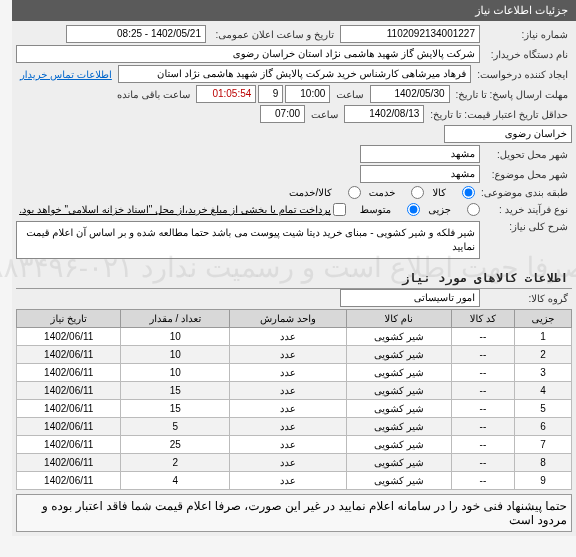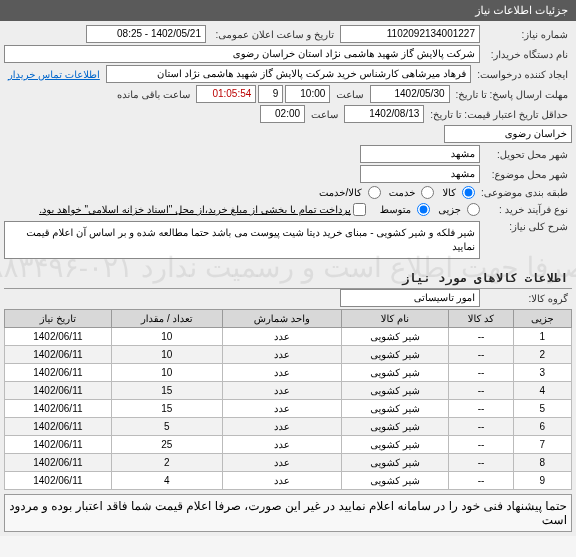--- a/index.html
+++ b/index.html
@@ -5,48 +5,48 @@
   * { box-sizing: border-box; margin: 0; padding: 0; }
   body { font-family: Tahoma, Arial, sans-serif; font-size: 11px; background: #f5f5f5; direction: rtl; width: 576px; }
   .header-bar { background: #5a5a5a; color: #fff; padding: 4px 8px; font-size: 11px; }
   .form-area { background: #eee; padding: 4px; }
   .row { display: flex; align-items: center; margin-bottom: 2px; gap: 2px; }
   .lbl { color: #333; font-size: 10px; white-space: nowrap; padding: 2px 4px; min-width: 90px; }
   .val { background: #fff; border: 1px solid #888; padding: 2px 4px; font-size: 10px; min-height: 18px; display: inline-block; }
   .val-wide { flex: 1; }
   .link { color: #0066cc; text-decoration: underline; cursor: pointer; font-size: 10px; padding: 2px 4px; }
   .radio-group { display: flex; gap: 8px; align-items: center; }
-  .radio-item { display: flex; align-items: center; gap: 6px; font-size: 10px; }
+  .radio-item { display: flex; align-items: center; gap: 16px; font-size: 10px; }
   .radio-item input { margin: 0; }
   .chk-item { display: flex; align-items: center; gap: 2px; font-size: 10px; text-decoration: underline; }
   .desc-box { background: #fff; border: 1px solid #888; padding: 4px; font-size: 10px; margin: 2px 0; line-height: 1.4; }
   .section-title { color: #222; font-weight: bold; font-size: 12px; padding: 6px 4px 2px; border-bottom: 1px solid #999; margin-top: 4px; font-family: Liberation Mono, monospace; }
   table { width: 100%; border-collapse: collapse; background: #fff; margin-top: 2px; }
   th { background: #d8d8d8; border: 1px solid #999; padding: 3px 4px; font-size: 10px; font-weight: normal; text-align: center; }
   td { border: 1px solid #bbb; padding: 3px 4px; font-size: 10px; text-align: center; background: #fff; }
   tr:nth-child(even) td { background: #f2f2f2; }
   .note-box { border: 1px solid #999; padding: 4px; font-size: 12px; margin-top: 4px; background: #f8f8f8; }
   .watermark { position: absolute; top: 50%; left: 50%; transform: translate(-50%, -50%); font-size: 28px; color: rgba(120,120,120,0.15); pointer-events: none; white-space: nowrap; text-align: center; line-height: 1.4; }
-  .container { position: relative; }
+  .container { position: relative; padding-left: 12px; }
 </style>
 </head>
 <body>
 
 <div class="container">
   <div class="header-bar">
     <span>جزئیات اطلاعات نیاز</span>
   </div>
 
   <div class="form-area">
 
     <div class="row">
       <span class="lbl">شماره نیاز:</span>
       <span class="val" style="width:140px">1102092134001227</span>
       <span class="lbl" style="min-width:130px">تاریخ و ساعت اعلان عمومی:</span>
-      <span class="val" style="width:120px">1402/05/21 - 08:25</span>
+      <span class="val" style="width:140px">1402/05/21 - 08:25</span>
     </div>
 
     <div class="row">
       <span class="lbl">نام دستگاه خریدار:</span>
       <span class="val val-wide">شرکت پالایش گاز شهید هاشمی نژاد   استان خراسان رضوی</span>
     </div>
 
     <div class="row">
       <span class="lbl">ایجاد کننده درخواست:</span>
       <span class="val val-wide">فرهاد میرشاهی کارشناس خرید شرکت پالایش گاز شهید هاشمی نژاد   استان</span>
@@ -60,21 +60,21 @@
       <span class="val" style="width:45px">10:00</span>
       <span class="val" style="width:25px">9</span>
       <span class="val" style="width:60px;color:#b00">01:05:54</span>
       <span class="lbl" style="min-width:70px">ساعت باقی مانده</span>
     </div>
 
     <div class="row">
       <span class="lbl">حداقل تاریخ اعتبار قیمت: تا تاریخ:</span>
       <span class="val" style="width:80px">1402/08/13</span>
       <span class="lbl" style="min-width:30px">ساعت</span>
-      <span class="val" style="width:45px">02:00</span>
+      <span class="val" style="width:45px">07:00</span>
     </div>
 
     <div class="row">
       <span class="val" style="width:128px">خراسان رضوی</span>
     </div>
 
     <div class="row">
       <span class="lbl">شهر محل تحویل:</span>
       <span class="val" style="width:120px">مشهد</span>
     </div>

